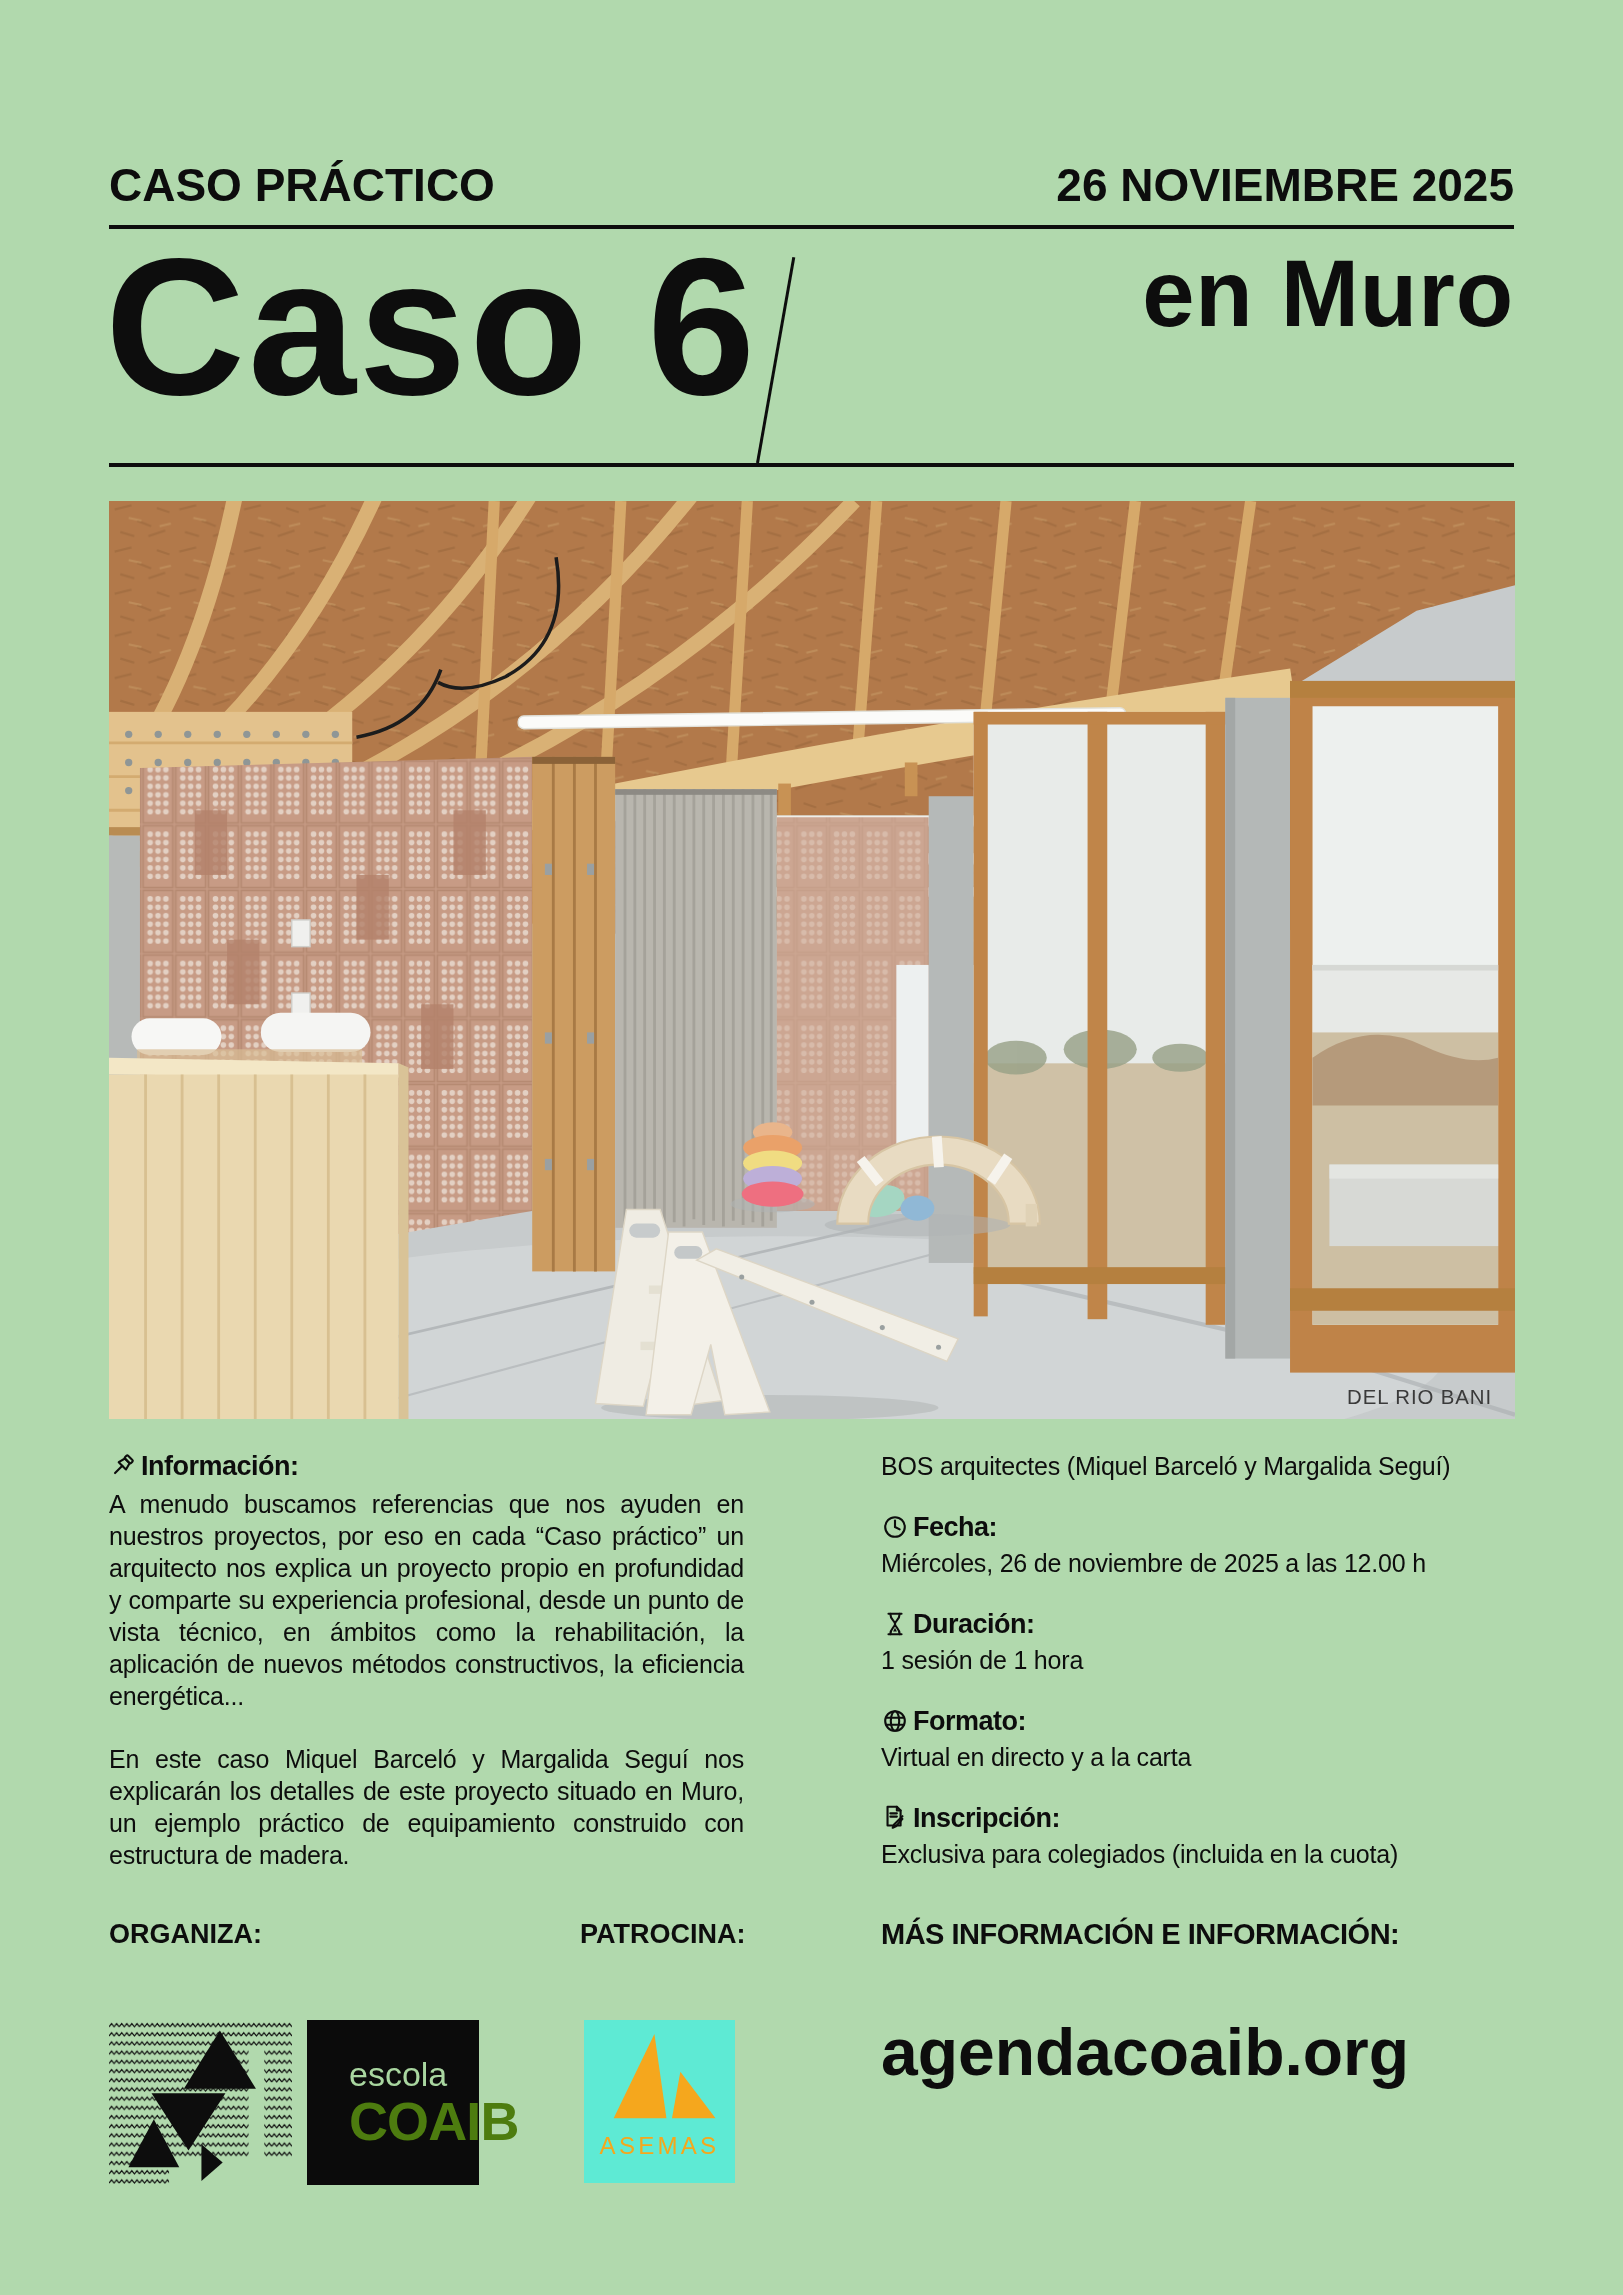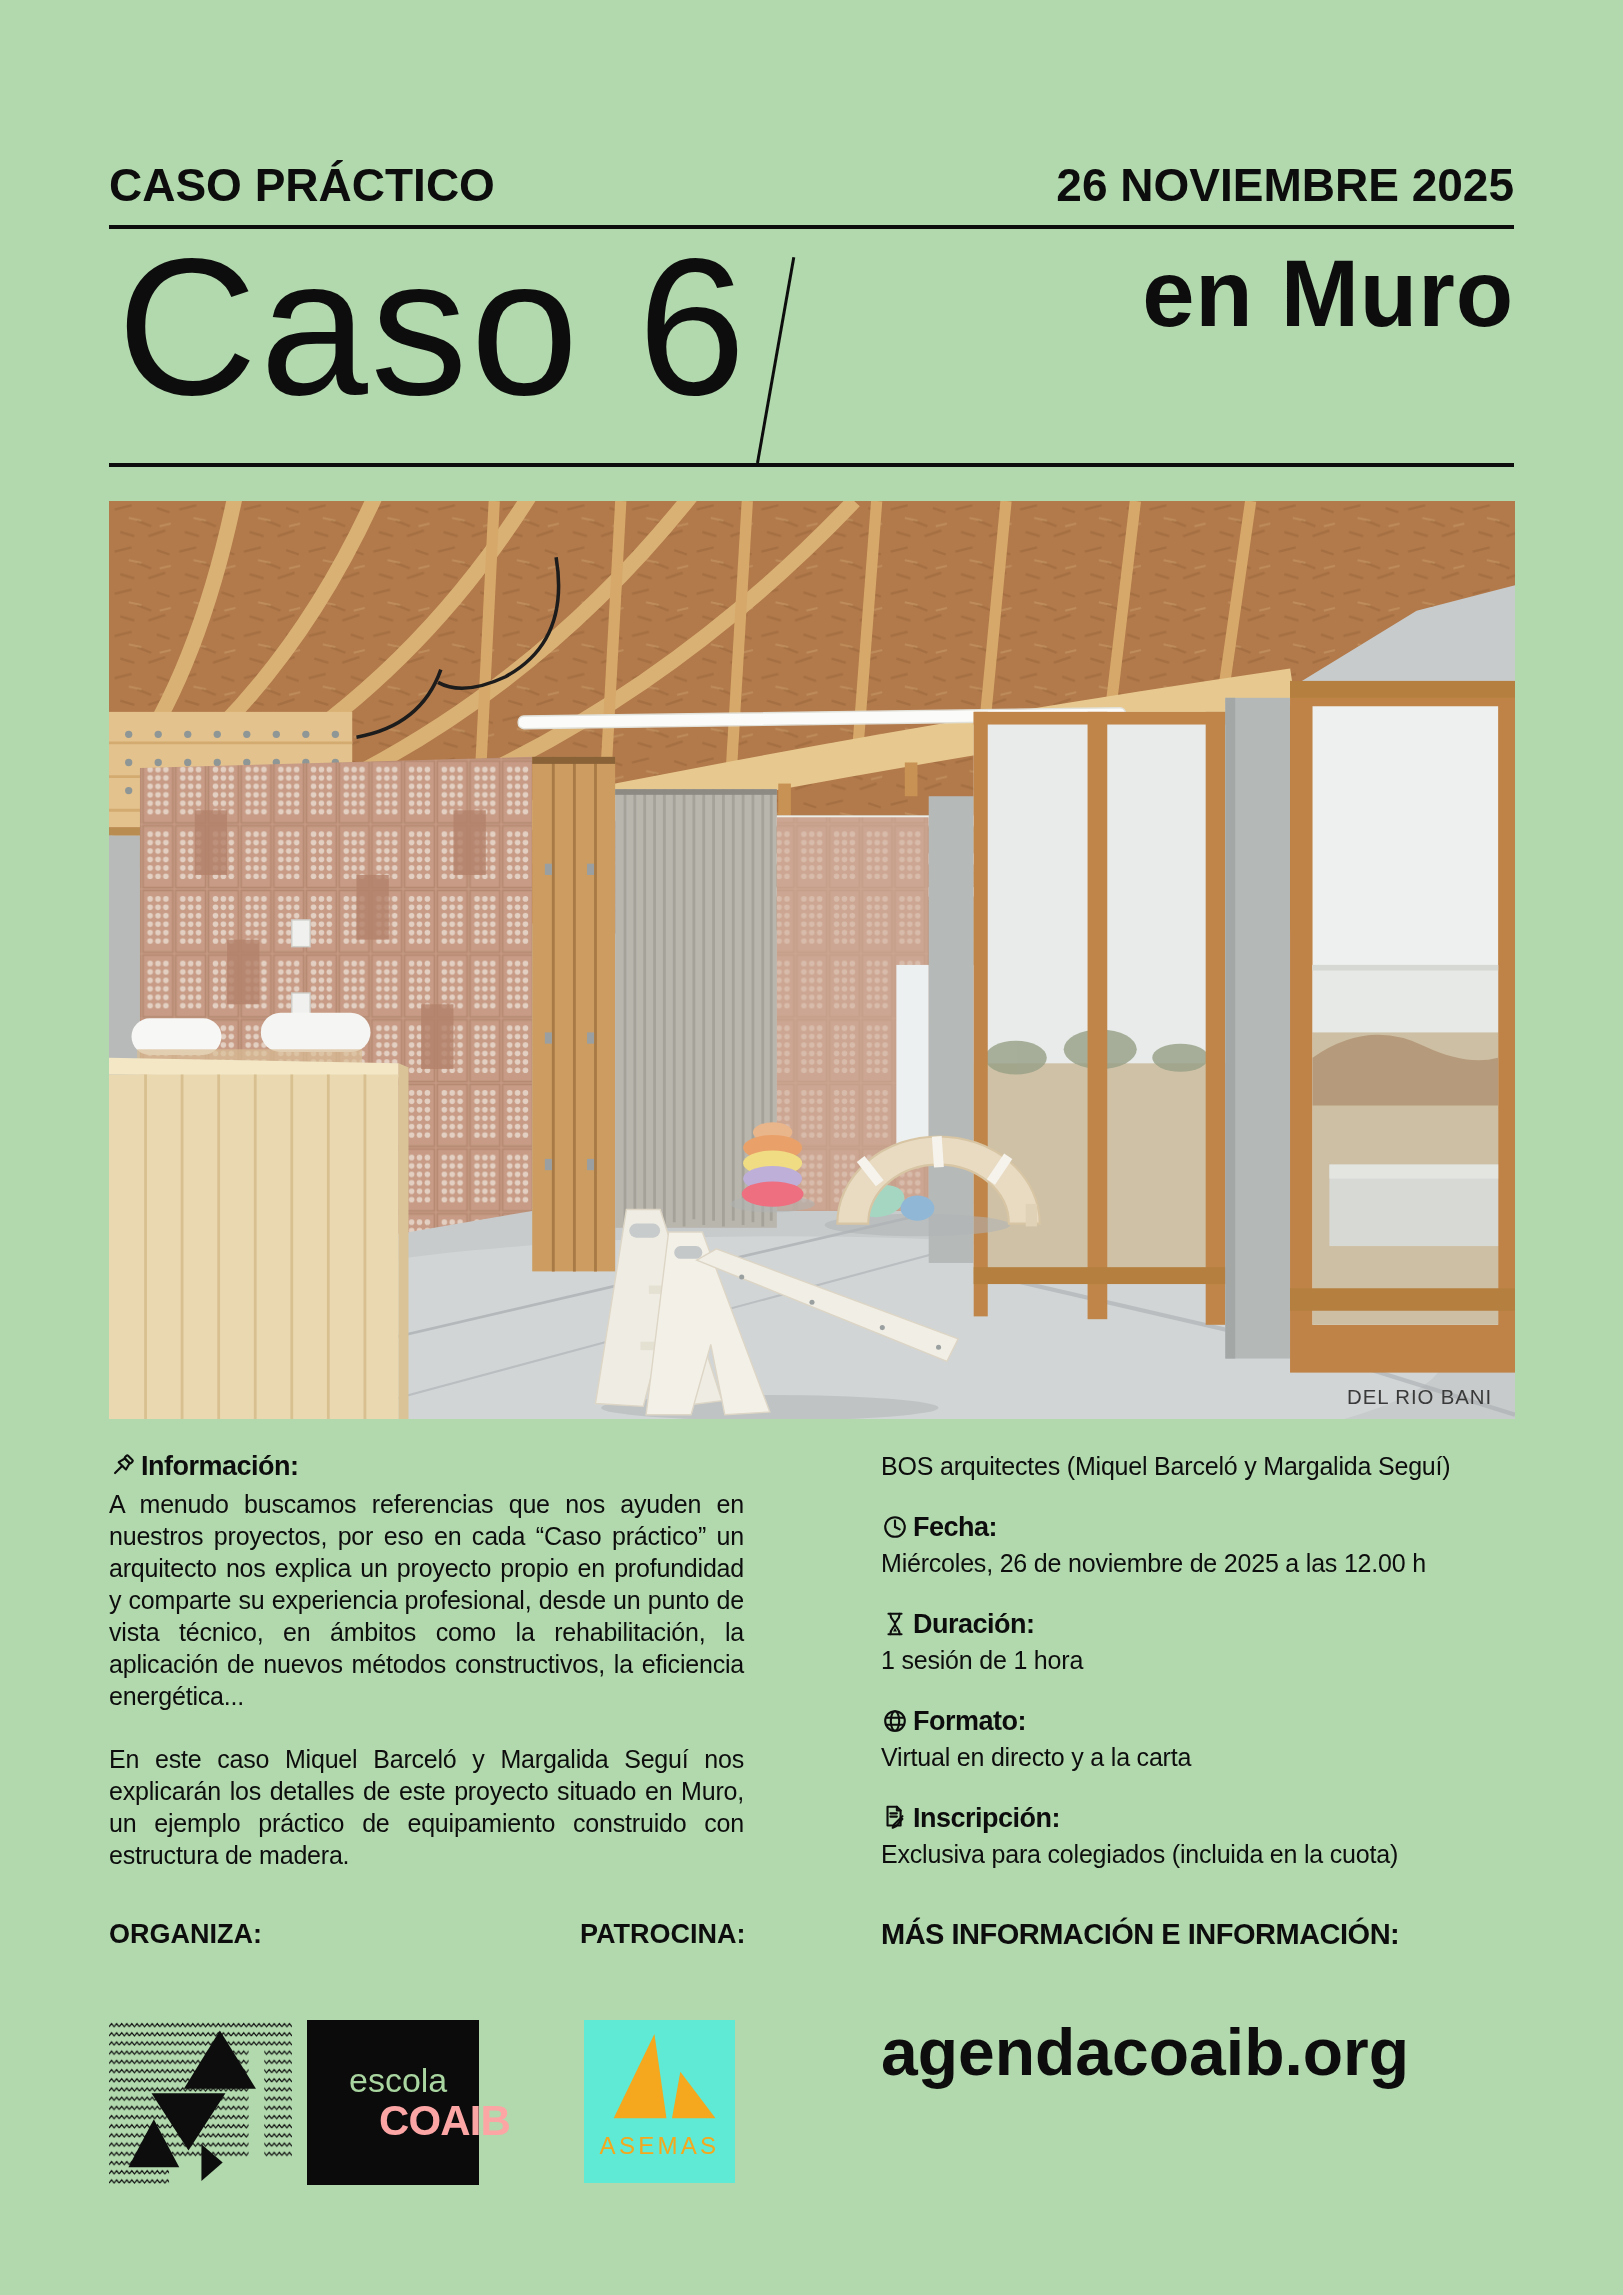--- a/index.html
+++ b/index.html
@@ -13,21 +13,21 @@
     overflow:hidden;
   }
   .abs{position:absolute;}
   
   .kicker{left:109px;top:162px;font-size:46px;font-weight:700;letter-spacing:0;line-height:1;}
   .hdate{right:109px;top:162px;font-size:46px;font-weight:600;line-height:1;}
   .rule{left:109px;right:109px;height:3.7px;background:#0d0d0d;}
   .rule1{top:225px;}
   .rule2{top:463px;}
   
-  .case{left:105px;top:230px;font-size:194px;font-weight:400;line-height:1;letter-spacing:2.8px;margin-left:12px;}
+  .case{left:105px;top:230px;font-size:194px;font-weight:700;line-height:1;letter-spacing:2.8px;}
   .slash{left:756px;top:254px;width:3.2px;height:209px;background:#0d0d0d;transform:rotate(10deg);transform-origin:50% 100%;}
   .tname{right:109px;top:244px;font-size:94px;font-weight:700;line-height:1.055;letter-spacing:0.9px;text-align:right;}
   
   .photo{left:109px;top:501px;width:1406px;height:918px;}
   .photo svg{display:block;width:100%;height:100%;}
   .credit{position:absolute;right:23px;bottom:10.2px;font-size:20.4px;letter-spacing:0.9px;color:#3a3a3a;}
   
   .colL{left:109px;top:1451px;width:635px;}
   .colR{left:881px;top:1451px;width:644px;}
   .hrow{display:flex;align-items:center;gap:4px;margin-bottom:5.6px;}
@@ -38,21 +38,21 @@
   .block{margin-bottom:30px;}
   .bval{font-size:25px;line-height:30.5px;letter-spacing:-0.2px;}
   
   .organiza{left:109px;top:1919px;font-size:27px;font-weight:700;}
   .patrocina{left:580px;top:1919px;font-size:27px;font-weight:700;}
   .masinfo{left:881px;top:1918px;font-size:29px;font-weight:700;letter-spacing:-0.5px;}
   .url{left:881px;top:2014px;font-size:66px;font-weight:700;letter-spacing:0;text-align:right;}
   .mark{left:109px;top:2020px;width:183px;height:166px;}
   .escola{left:307px;top:2020px;width:172px;height:165px;background:#0b0b0b;display:flex;flex-direction:column;justify-content:center;padding-left:42px;box-sizing:border-box;gap:3.7px;}
   .escola .l1{font-size:34px;color:#a9d6a0;line-height:1;}
-  .escola .l2{font-size:42px;color:#fca5a5;font-weight:700;letter-spacing:-0.9px;line-height:1;margin-left:30px;}
+  .escola .l2{font-size:54px;color:#4d7c0f;font-weight:700;letter-spacing:-0.9px;line-height:1;}
   .asemas{left:584px;top:2020px;width:151px;height:163px;background:#5eead4;}
   .asemas svg{display:block;width:100%;height:100%;}
   .icon{stroke:#0d0d0d;stroke-width:4.5;fill:none;stroke-linecap:round;stroke-linejoin:round;}
 </style>
 </head>
 <body>
 
 <div class="page">
 
   <div class="abs kicker">CASO PRÁCTICO</div>

